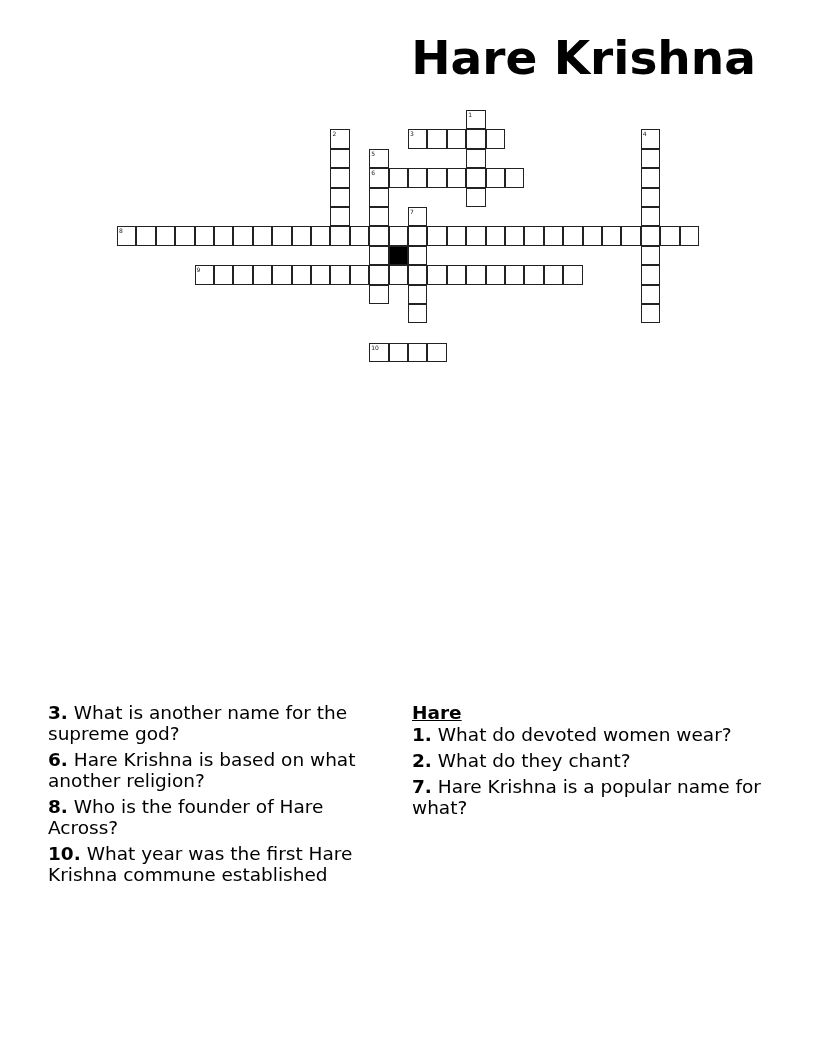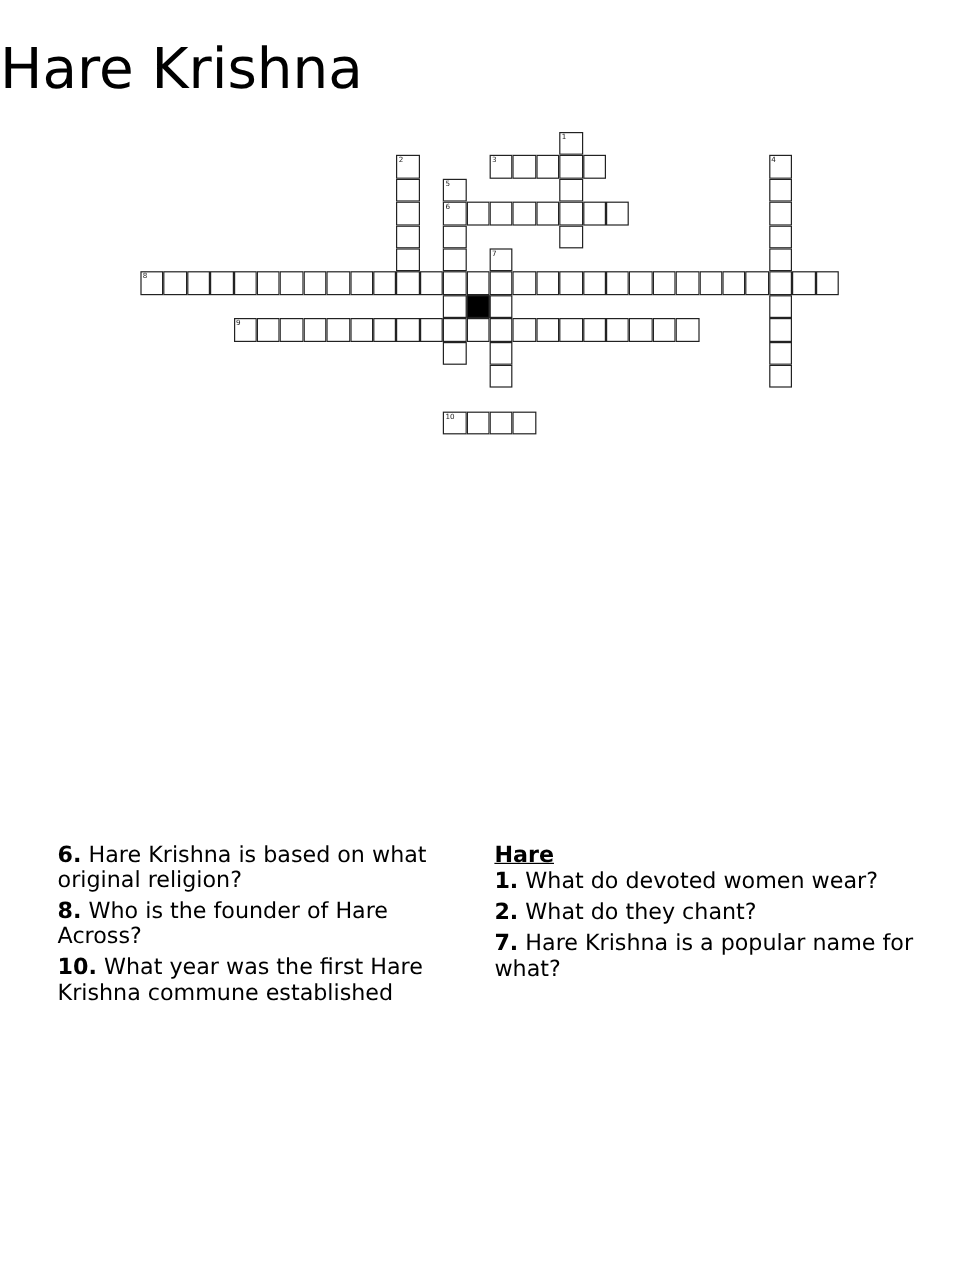--- a/index.html
+++ b/index.html
@@ -1,22 +1,22 @@
 <!DOCTYPE html>
 <html><head>
 <meta charset="utf-8">
 <style>
   html, body { margin: 0; padding: 0; }
   body {
     width: 816px; height: 1056px; background: #ffffff; position: relative;
     overflow: hidden; font-family: "DejaVu Sans", sans-serif; color: #000;
   }
   .title {
-    position: absolute; top: 30px; left: 0; width: 756px; text-align: left;
-    font-size: 47px; font-family: "DejaVu Sans", sans-serif; letter-spacing: 0px;
+    position: absolute; top: 30px; left: 0; width: 756px; text-align: right;
+    font-size: 47px; font-family: "DejaVu Sans", sans-serif; letter-spacing: 0px; font-weight: bold;
   }
   .grid { position: absolute; left: 0; top: 0; width: 816px; height: 400px; }
   .cell {
     position: absolute; width: 19.4px; height: 19.4px; box-sizing: border-box;
     border: 1px solid #222; background: #fff;
   }
   .cell.black { background: #000; }
   .num {
     position: absolute; left: 1px; top: 0px; font-size: 6px; line-height: 7px;
     font-family: "DejaVu Sans", sans-serif; color: #222;
@@ -147,21 +147,22 @@
     <div class="cell" style="left: 369.2px; top: 342.8px;">
       <span class="num">10</span>
     </div>
     <div class="cell" style="left: 388.6px; top: 342.8px;"></div>
     <div class="cell" style="left: 408px; top: 342.8px;"></div>
     <div class="cell" style="left: 427.4px; top: 342.8px;"></div>
     <div class="cell black" style="left: 388.6px; top: 245.8px;"></div>
   </div>
 
 <div class="clues across">
-  <div class="clue"><b>6.</b> <span>Hare Krishna is based on what original religion?</span></div>
+  <div class="clue"><b>3.</b> <span>What is another name for the supreme god?</span></div>
+  <div class="clue"><b>6.</b> <span>Hare Krishna is based on what another religion?</span></div>
   <div class="clue"><b>8.</b> <span>Who is the founder of Hare Across?</span></div>
   <div class="clue"><b>10.</b> <span>What year was the first Hare Krishna commune established</span></div>
 </div>
 
 <div class="clues down">
   <h3>Hare</h3>
   <div class="clue"><b>1.</b> <span>What do devoted women wear?</span></div>
   <div class="clue"><b>2.</b> <span>What do they chant?</span></div>
   <div class="clue"><b>7.</b> <span>Hare Krishna is a popular name for what?</span></div>
 </div>

